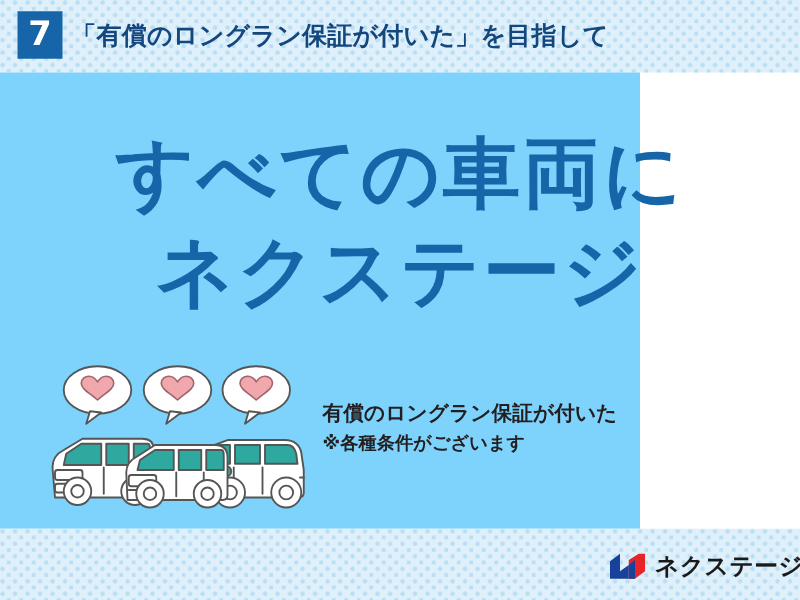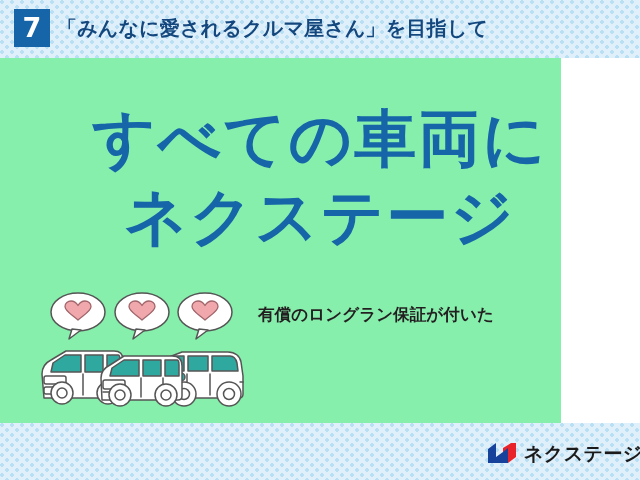--- a/index.html
+++ b/index.html
@@ -71,23 +71,23 @@
     color: #14477d;
     white-space: nowrap;
     letter-spacing: 0.2px;
   }
 
   
   #panel {
     position: absolute;
     left: 0;
     top: 58px;
-    width: 561px;
+    width: 512px;
     height: 365px;
-    background: #86efac;
+    background: #7dd3fc;
   }
 
   
   #headline {
     position: absolute;
     left: 0;
     top: 42px;
     width: 640px;
     text-align: center;
     color: #1565a8;
@@ -115,21 +115,21 @@
     left: 32px;
     top: 0;
     width: 220px;
     height: 120px;
   }
 
   
   #body-copy {
     position: absolute;
     left: 258px;
-    top: 12px;
+    top: 28px;
     width: 378px;
     color: #231f20;
   }
   .copy-line {
     font-size: 16.5px;
     line-height: 25px;
     font-weight: bold;
     white-space: nowrap;
     letter-spacing: 0.1px;
   }
@@ -167,21 +167,21 @@
 </style>
 </head>
 <body>
 
 <div id="page">
 
   <div id="header-band" class="dots"></div>
 
   <div id="header-badge">7</div>
 
-  <div id="header-title">「みんなに愛されるクルマ屋さん」を目指して</div>
+  <div id="header-title">「有償のロングラン保証が付いた」を目指して</div>
 
   <div id="panel">
 
     <div id="headline">
       <div class="headline-line">すべての車両に</div>
       <div class="headline-line">ネクステージ</div>
     </div>
 
     <div id="lower-row">
 
@@ -281,20 +281,21 @@
               <circle cx="134" cy="105" r="11" fill="#ffffff" stroke="#555555"></circle>
               <circle cx="134" cy="105" r="5" fill="#ffffff" stroke="#555555"></circle>
             </g>
 
           </g>
         </svg>
       </div>
 
       <div id="body-copy">
         <div class="copy-line">有償のロングラン保証が付いた</div>
+        <div class="copy-note">※各種条件がございます</div>
       </div>
 
     </div>
   </div>
 
   <div id="footer-band" class="dots"></div>
 
   <div id="brand-logo">
     <svg id="brand-mark" viewBox="0 0 30 22">
       <path d="M1 21 L1 7 L9 1 L9 15 L16 10 L16 21 Z" fill="#17429b"></path>

